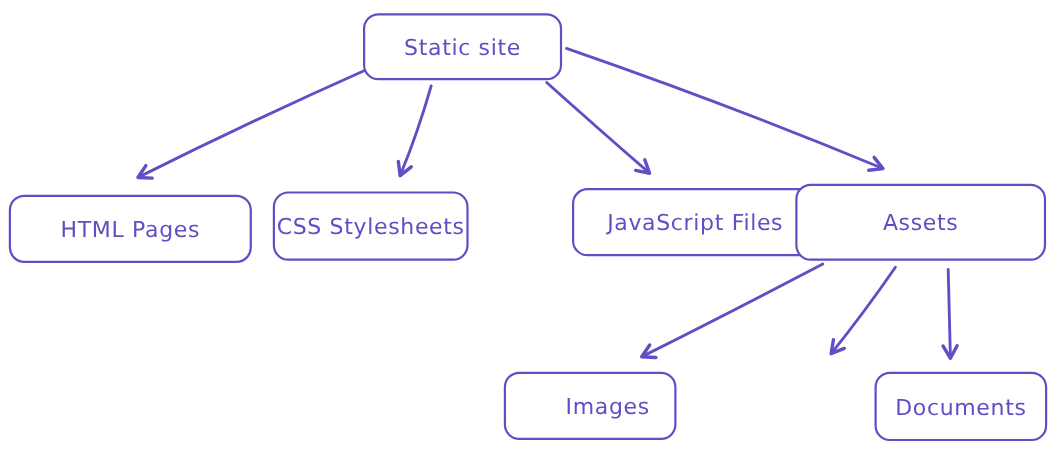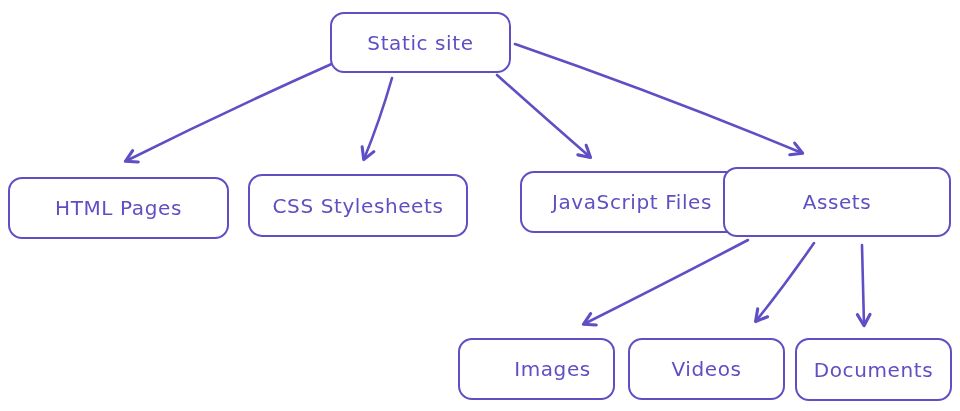--- a/index.html
+++ b/index.html
@@ -36,21 +36,21 @@
     border-radius: 14px;
     background: #ffffff;
     color: #5e4fc4;
     font-size: 20px;
     letter-spacing: 0.6px;
     white-space: nowrap;
   }
   
   .node-root      { left: 330px; top: 12px;  width: 181px; height: 61px; }
   .node-html      { left: 8px;   top: 177px; width: 221px; height: 62px; }
-  .node-css       { left: 248px; top: 174px; width: 220px; height: 63px; }
+  .node-css       { left: 248px; top: 174px; width: 178px; height: 63px; }
   .node-js        { left: 487px; top: 171px; width: 224px; height: 62px; margin-left: 33px; }
   .node-assets    { left: 723px; top: 167px; width: 228px; height: 70px; }
   .node-images    { left: 458px; top: 338px; width: 157px; height: 62px; padding-left: 32px; }
   .node-videos    { left: 628px; top: 338px; width: 157px; height: 62px; }
   .node-documents { left: 795px; top: 338px; width: 157px; height: 63px; }
 </style>
 </head>
 <body>
 
 <div class="canvas">
@@ -88,21 +88,18 @@
   </div>
 
   <div class="node node-assets">
     <span>Assets</span>
   </div>
 
   <div class="node node-images">
     <span>Images</span>
   </div>
 
-  <div class="node node-videos">
-    <span>Videos</span>
-  </div>
 
   <div class="node node-documents">
     <span>Documents</span>
   </div>
 
 </div>
 
 </body></html>

